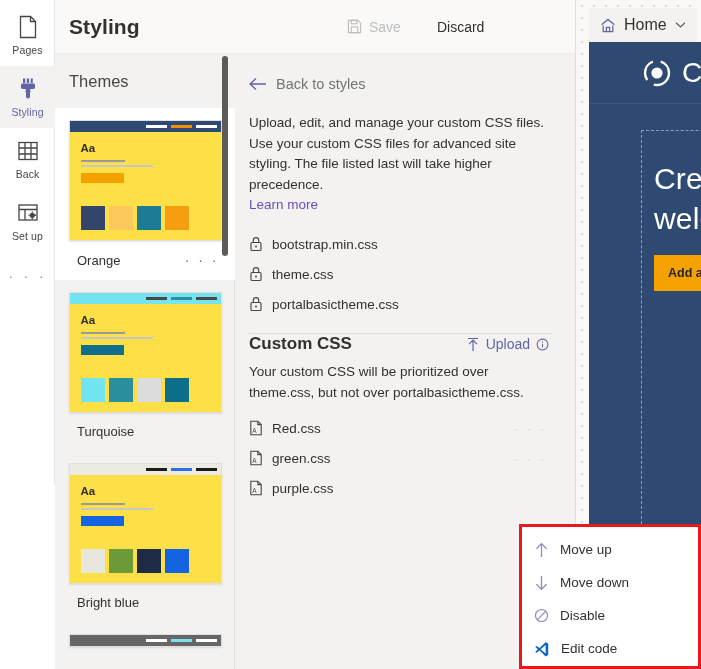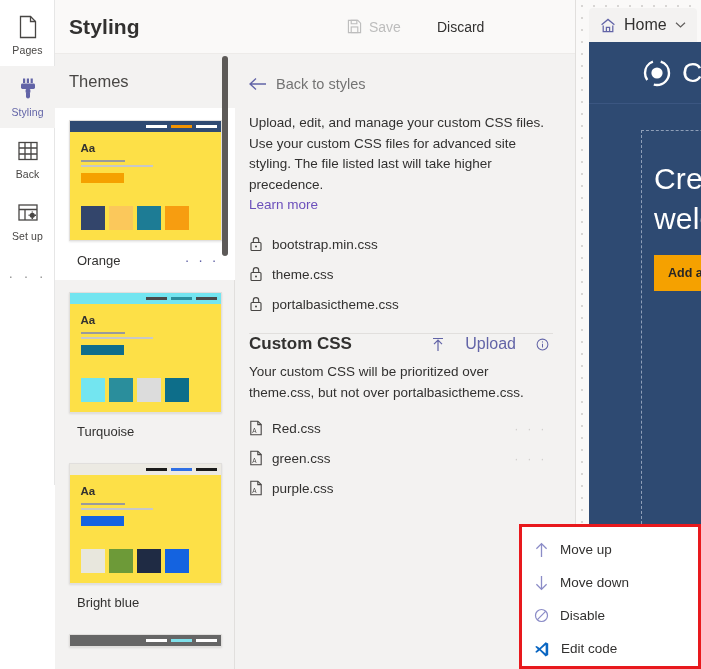--- a/index.html
+++ b/index.html
@@ -126,21 +126,21 @@
   .row-dots {
     position: absolute; right: 6px; color: #d2d0ce;
     font-size: 13px; letter-spacing: 2.5px;
   }
   .divider { height: 1px; background: #e1dfdd; margin: 14px 0 0 0; }
   .custom-head {
     display: flex; align-items: center; justify-content: space-between;
     margin-bottom: 8px; padding-right: 4px;
   }
   .custom-title { font-size: 17px; font-weight: bold; color: #323130; }
-  .upload-btn { display: flex; align-items: center; gap: 20px; color: #6264a7; font-size: 16px; cursor: pointer; }
+  .upload-btn { display: flex; align-items: center; gap: 6px; color: #6264a7; font-size: 14px; cursor: pointer; }
   .custom-desc { font-size: 13.5px; line-height: 20.5px; color: #323130; }
 
   
   .preview {
     width: 125px; flex: 0 0 125px; height: 669px;
     background: #faf9f8;
     position: relative; overflow: hidden;
   }
   .dots-bg {
     position: absolute; inset: 0;

